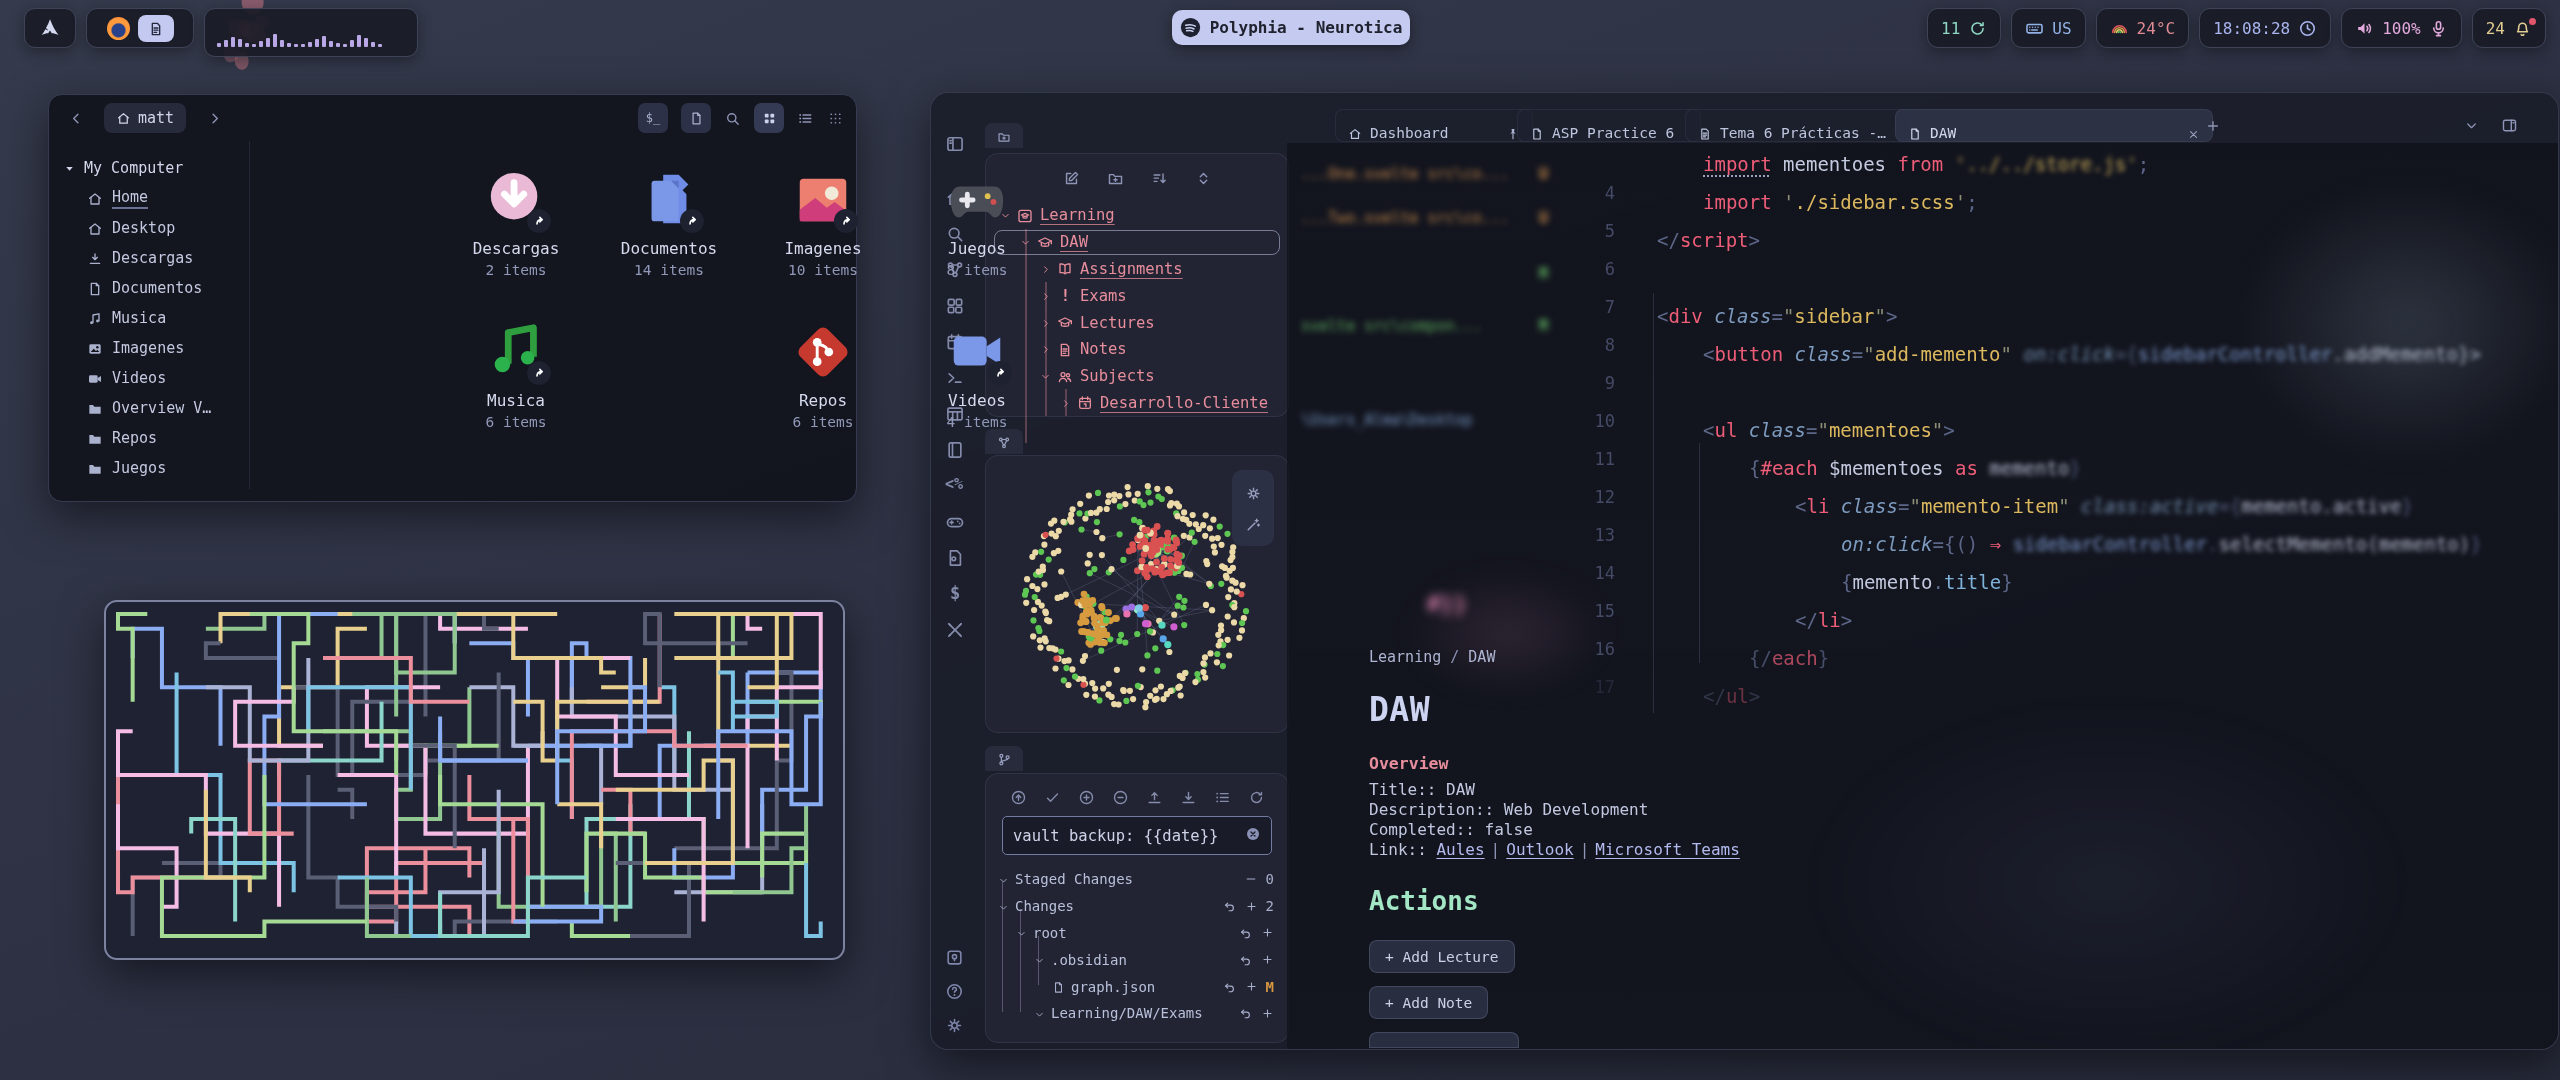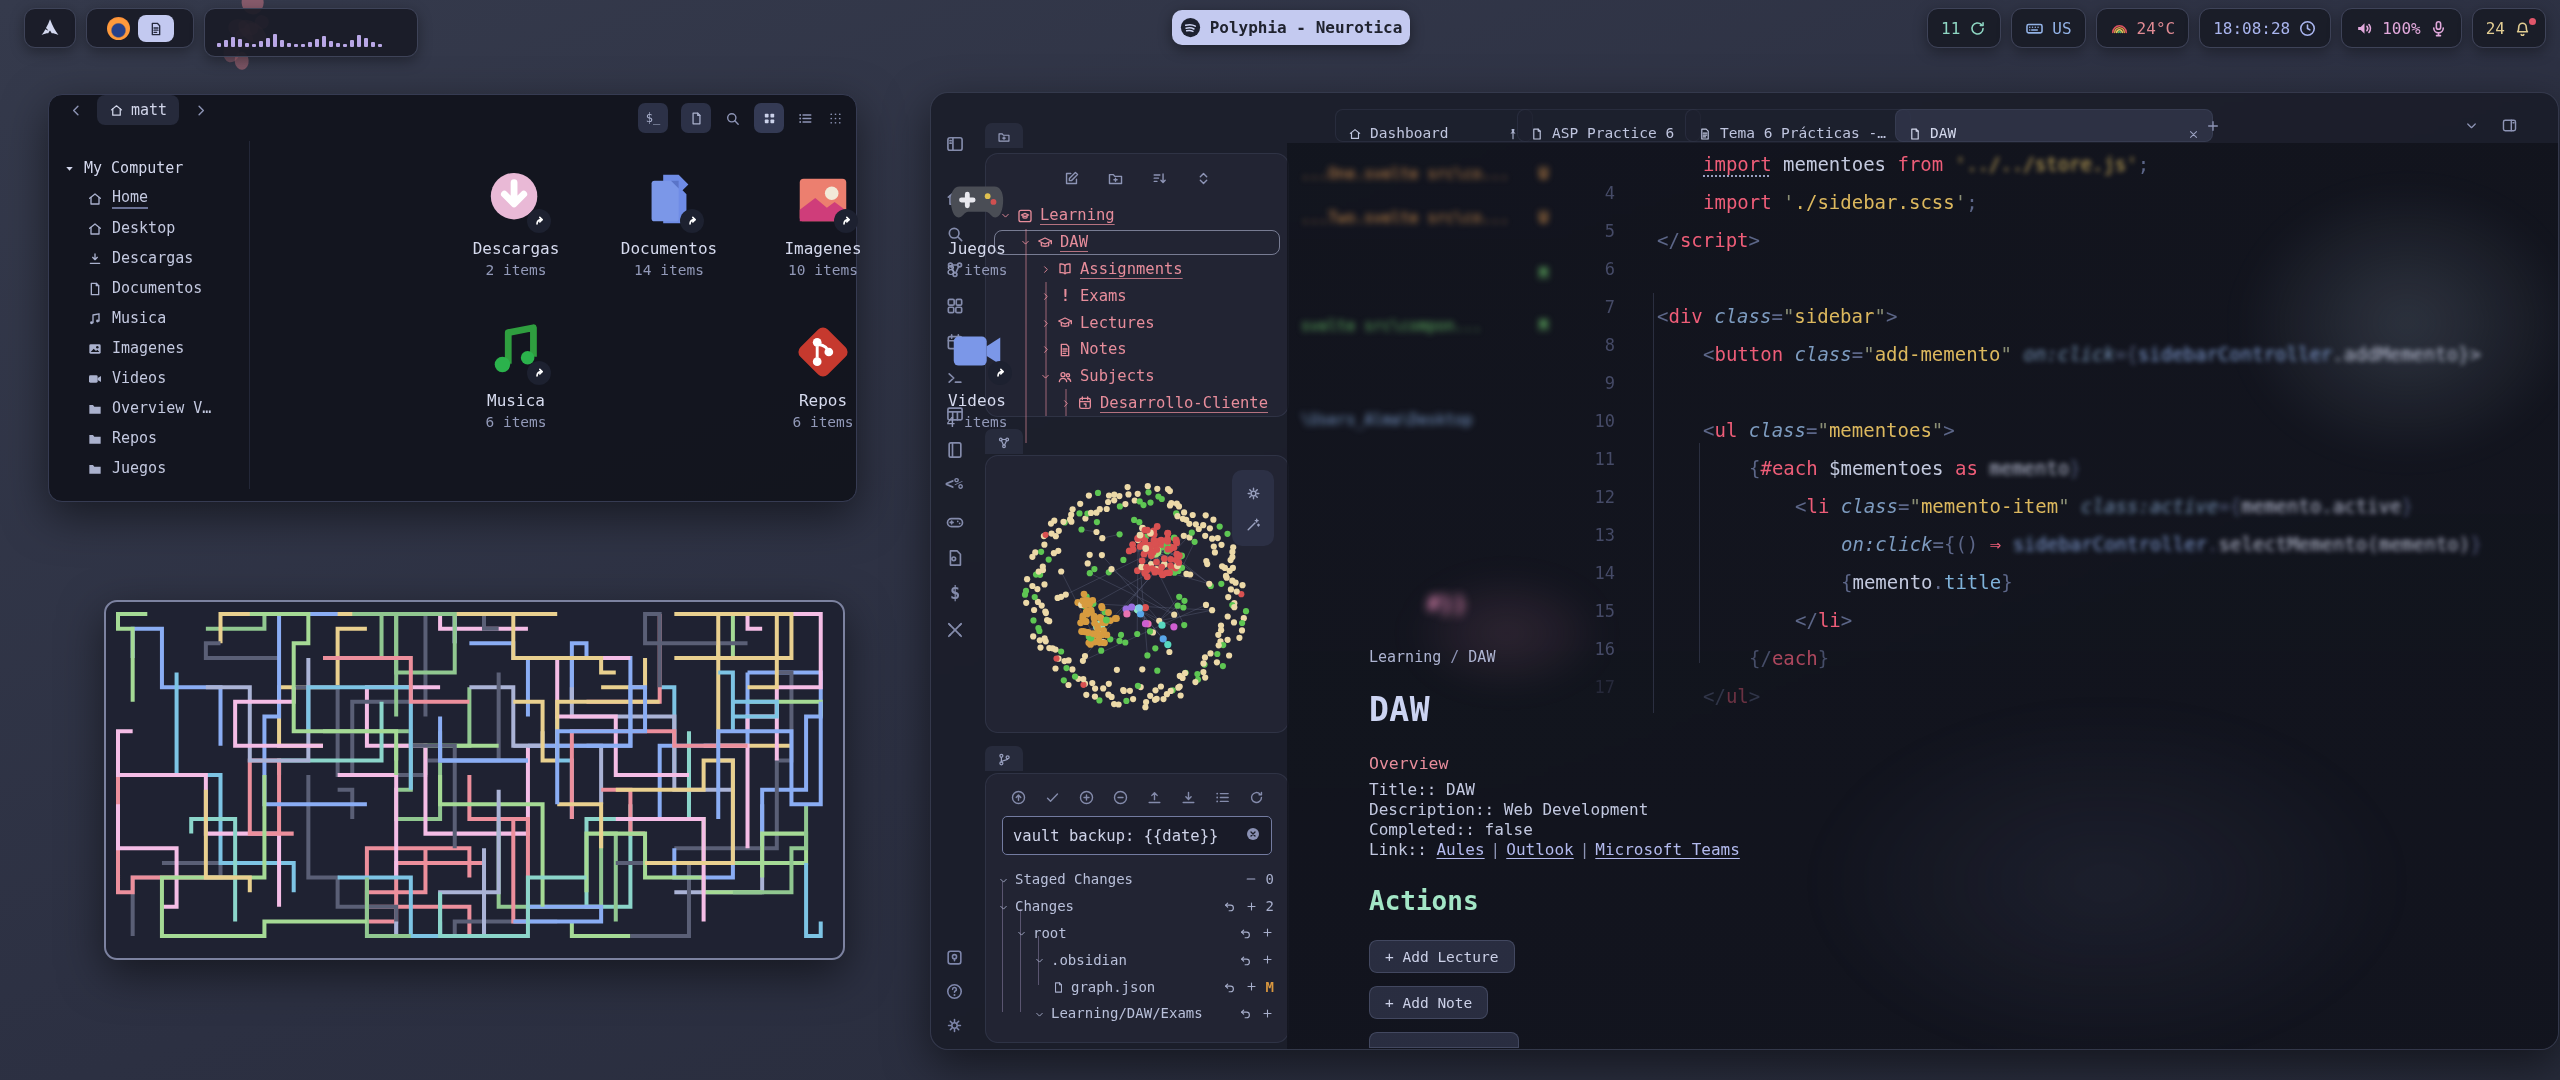--- a/index.html
+++ b/index.html
@@ -24,21 +24,21 @@
   #music-pill{position:absolute;left:1172px;top:10px;width:238px;height:35px;background:#c4caf0;border-radius:10px;
         display:flex;align-items:center;justify-content:center;gap:9px;color:#20232f;font-weight:bold;font-size:16px;
         box-shadow:0 4px 14px rgba(0,0,0,.4)}
   #status-chips{position:absolute;right:14px;top:8px;display:flex;gap:10px}
   .swidget{position:relative;height:38px;background:rgba(25,27,38,.92);border:1px solid #3e4358;border-radius:11px;
         display:flex;align-items:center;gap:8px;padding:0 13px;font-size:16px;box-shadow:0 4px 14px rgba(0,0,0,.35)}
   .sdot{position:absolute;right:9px;top:9px;width:7px;height:7px;border-radius:50%;background:#e0566a}
 
   
   #fm{left:48px;top:94px;width:807px;height:406px;background:rgba(18,20,29,.96);border:1px solid #363b52;border-radius:14px;z-index:20}
-  #fm-head{position:absolute;top:0;left:0;right:0;height:46px;display:flex;padding:0 12px;gap:6px}
+  #fm-head{position:absolute;top:0;left:0;right:0;height:46px;display:flex;align-items:center;padding:0 12px;gap:13px}
   .navbtn{width:30px;height:30px;border-radius:8px;display:flex;align-items:center;justify-content:center;color:#8d94b5}
   #fm-crumb{height:30px;padding:0 12px;border-radius:8px;background:#262a3b;display:flex;align-items:center;gap:7px;font-size:15px;color:#d2d6ea}
   #fm-tools{margin-left:auto;display:flex;align-items:center;gap:13px;color:#8d94b5}
   .toolchip{width:30px;height:30px;border-radius:7px;background:#2c3147;display:flex;align-items:center;justify-content:center;font-size:12px;color:#aab1cd}
   .toolchip.lit{background:#343a54;color:#ccd2ea}
   #fm-side{position:absolute;top:46px;left:0;bottom:12px;width:200px;border-right:1px solid #232738;padding-top:12px;overflow:hidden}
   #fm-side-head{display:flex;align-items:center;gap:8px;padding-left:14px;height:30px;font-size:15px;color:#d3d7ec}
   .fm-item{display:flex;align-items:center;gap:9px;height:30px;padding-left:38px;font-size:15px;color:#c4c9e0;cursor:default}
   .fm-item .fic{color:#aab1cd}
   .fm-item.sel .lbl{border-bottom:2px solid #6a7194;padding-bottom:1px}
@@ -112,21 +112,21 @@
   .c-a{color:#7d9bbf;font-style:italic}.c-s{color:#dcb85e}.c-q{color:#8b8f75}
   .c-v{color:#c3c9de}.c-f{color:#89a7e0}.c-o{color:#ee5d78}.c-d{color:#7fb2d9}
   .bl{filter:blur(2.6px);opacity:.92}
   .squig{text-decoration:underline dotted #9aa1c0;text-underline-offset:5px}
   .iguide{position:absolute;width:1px;background:rgba(90,98,130,.35)}
   #pinkart{position:absolute;left:140px;top:448px;color:#e88ab8;font-size:22px;filter:blur(5px);font-weight:bold}
 
   #note{position:absolute;left:82px;top:505px;right:60px}
   #crumb{position:absolute;top:0;font-size:15px;color:#aeb5d2}
   #note-h1{position:absolute;top:42px;font-size:33px;font-weight:bold;color:#ccd4f2;letter-spacing:.5px}
-  #ovw{position:absolute;top:106px;font-size:16.5px;font-weight:normal;color:#e78d9b}
+  #ovw{position:absolute;top:106px;font-size:16.5px;font-weight:bold;color:#e78d9b}
   .fld{position:absolute;font-size:16px;color:#c2c8e0}
   #lnk{position:absolute;top:192px;font-size:16px;color:#c2c8e0}
   #lnk a{color:#b3baee;text-decoration:underline;text-underline-offset:3px}
   #lnk .sep{color:#8d94b5;padding:0 6px}
   #act-h{position:absolute;top:238px;font-size:26px;font-weight:bold;color:#a3e6c6}
   .abtn{position:absolute;height:31px;border-radius:8px;background:rgba(62,67,92,.55);border:1px solid rgba(145,155,195,.25);
         display:flex;align-items:center;padding:0 15px;font-size:14.5px;color:#ccd1e8}
   #btn-partial{top:384px;height:14px;width:118px;border-radius:8px 8px 0 0}
 
   #obs-bottom-icons div{position:absolute;left:14px;width:19px;height:19px;color:#7e86ab}

